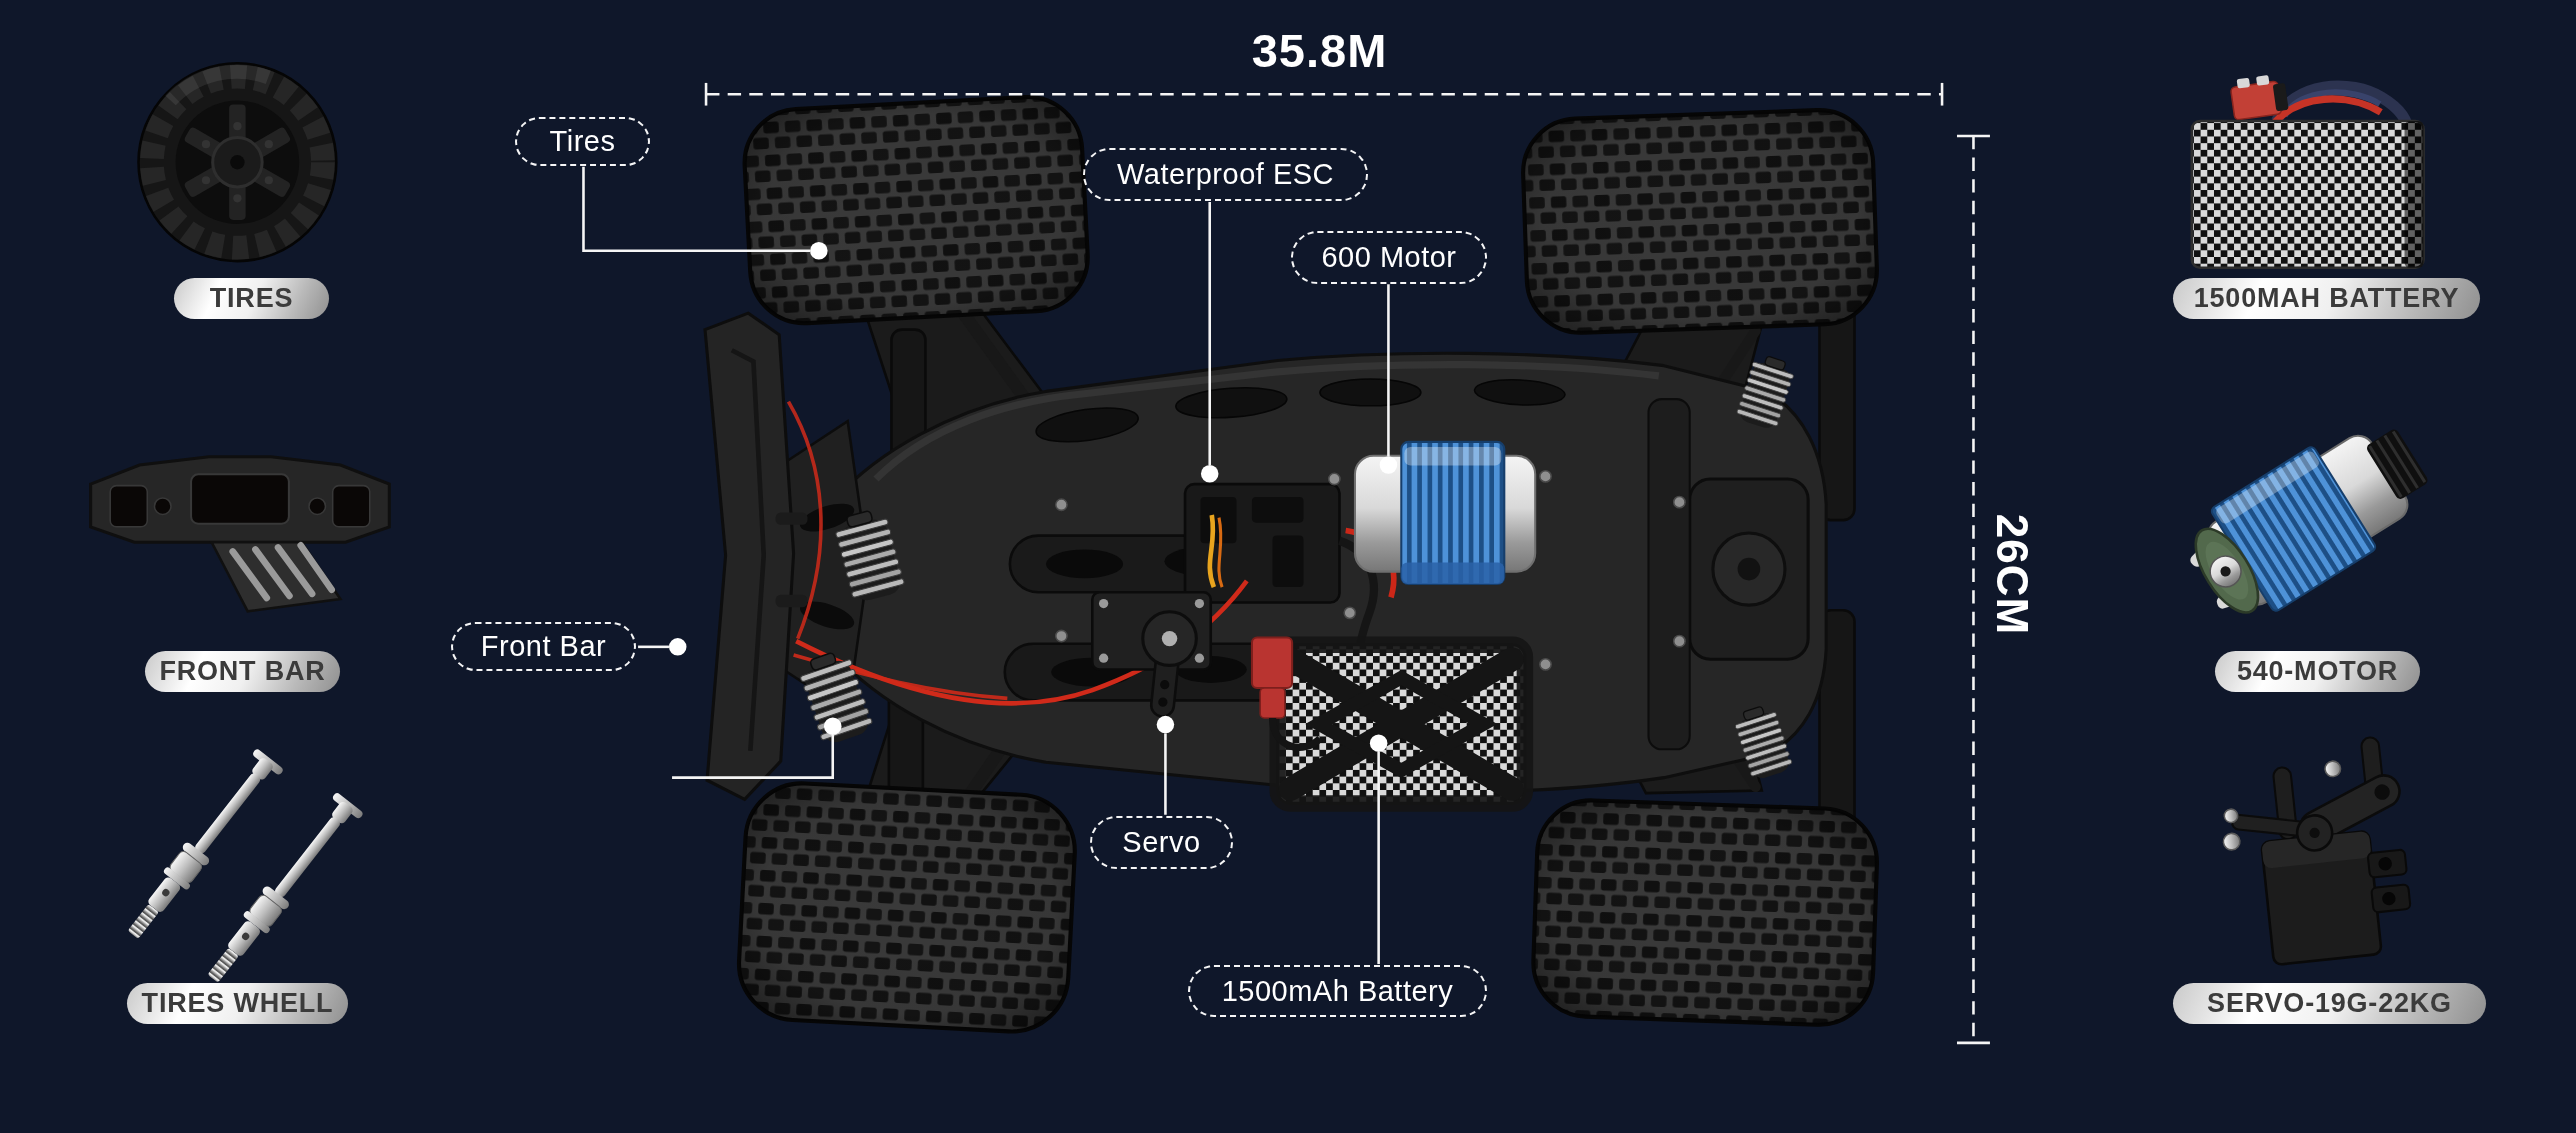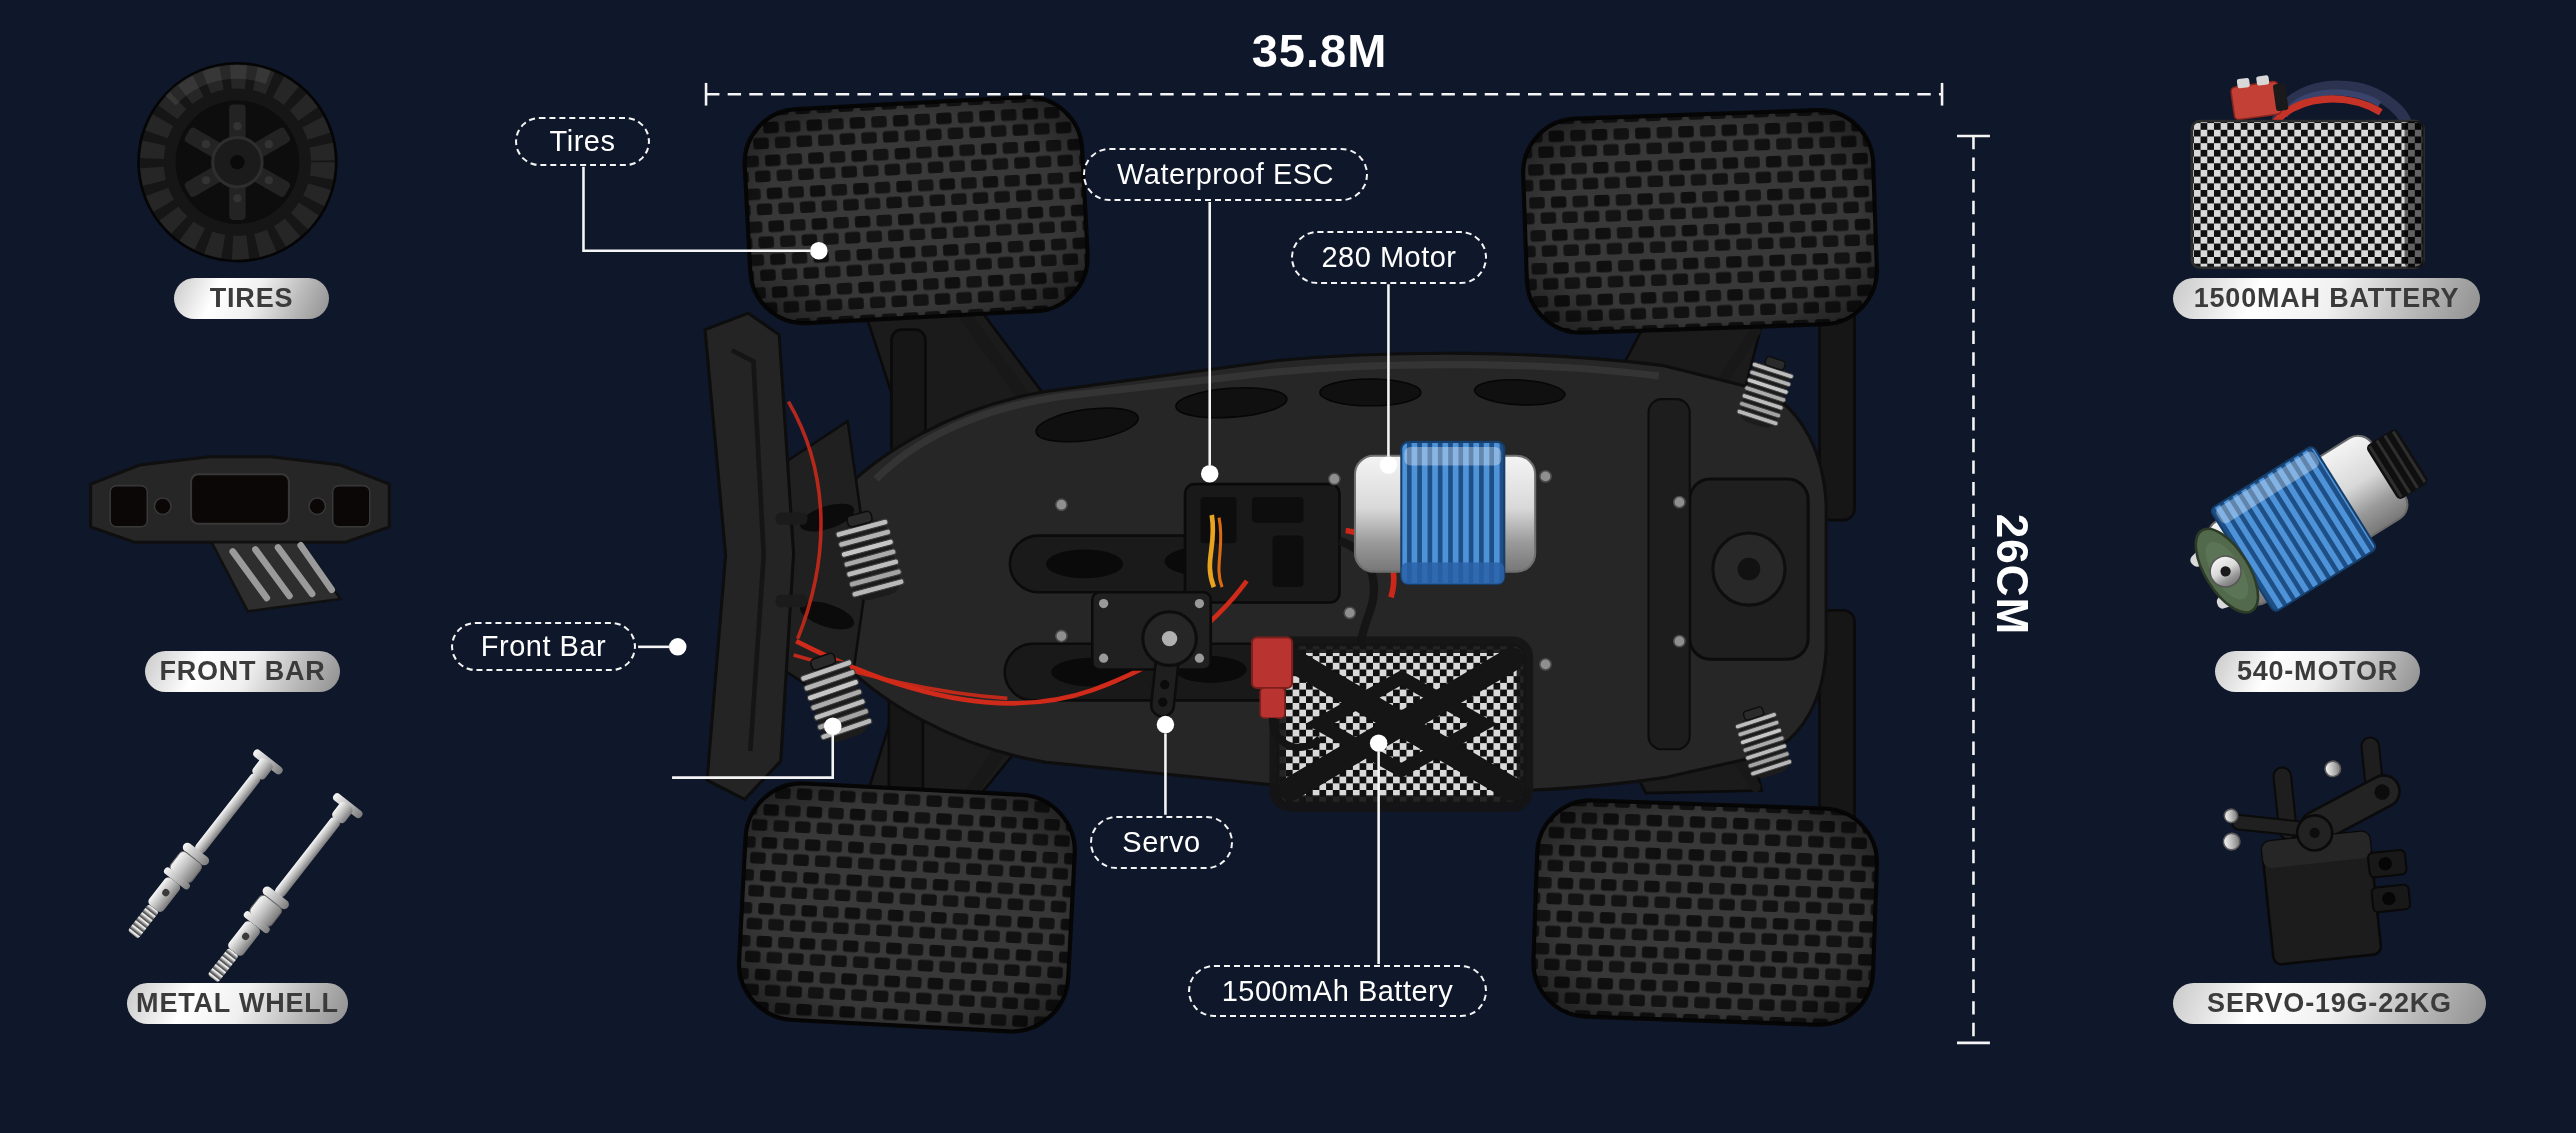--- a/index.html
+++ b/index.html
@@ -378,25 +378,25 @@
         <circle cx="2262" cy="1407" r="17"></circle>
       <circle cx="2676" cy="1443" r="17"></circle>
     </g>
   </svg>
 
   <div class="dim" style="left:1175px;top:19.6px;width:289px;height:62px;font-size:47px;letter-spacing:1px;">35.8M</div>
   <div class="dim" style="left:1935px;top:551px;width:155px;height:47px;font-size:44px;letter-spacing:1px;transform:rotate(90deg);">26CM</div>
 
   <div class="callout" style="left:515px;top:117px;width:135px;height:49px;">Tires</div>
   <div class="callout" style="left:1083px;top:148px;width:285px;height:53px;text-align:right;">Waterproof ESC</div>
-  <div class="callout" style="left:1291px;top:231px;width:196px;height:53px;">280 Motor</div>
+  <div class="callout" style="left:1291px;top:231px;width:196px;height:53px;">600 Motor</div>
   <div class="callout" style="left:451px;top:622px;width:185px;height:49px;">Front Bar</div>
   <div class="callout" style="left:1090px;top:816px;width:143px;height:53px;">Servo</div>
   <div class="callout" style="left:1188px;top:965px;width:299px;height:52px;">1500mAh Battery</div>
 
   <div class="badge" style="left:174px;top:278px;width:155px;height:41px;">TIRES</div>
   <div class="badge" style="left:145px;top:651px;width:195px;height:41px;">FRONT BAR</div>
-  <div class="badge" style="left:127px;top:983px;width:221px;height:41px;">METAL WHELL</div>
+  <div class="badge" style="left:127px;top:983px;width:221px;height:41px;">TIRES WHELL</div>
   <div class="badge" style="left:2173px;top:278px;width:307px;height:41px;">1500MAH BATTERY</div>
   <div class="badge" style="left:2215px;top:651px;width:205px;height:41px;">540-MOTOR</div>
   <div class="badge" style="left:2173px;top:983px;width:313px;height:41px;">SERVO-19G-22KG</div>
 </div>
 
 
 </body></html>

